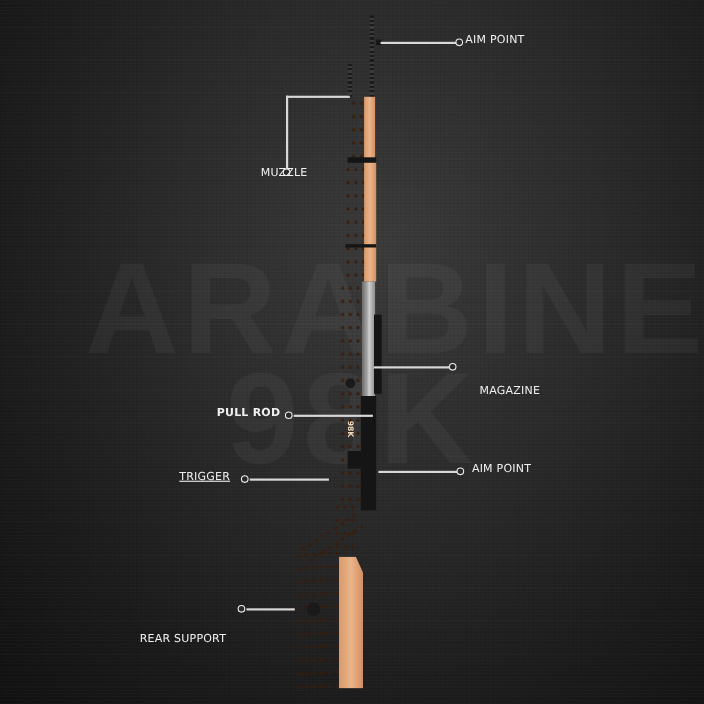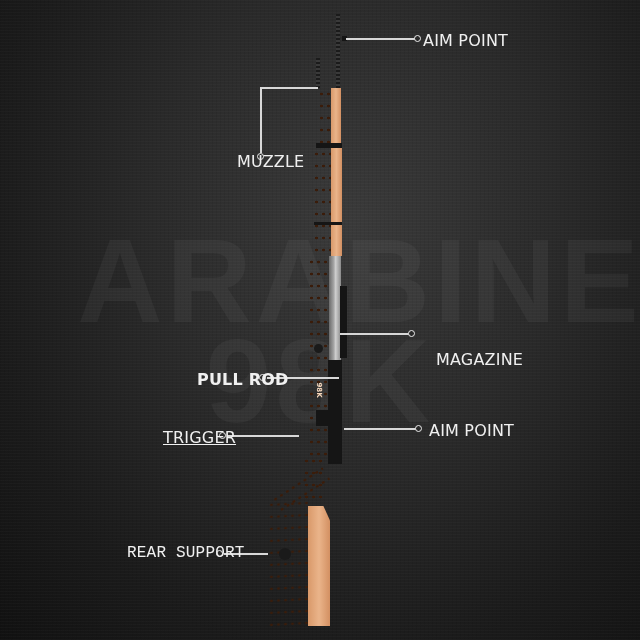--- a/index.html
+++ b/index.html
@@ -18,21 +18,21 @@
   }
   .watermark {
     position:absolute; left:0; width:640px; text-align:center;
     font-family:"Liberation Sans", sans-serif; font-weight:700;
     color:rgba(255,255,255,0.045); letter-spacing:4px; white-space:nowrap;
   }
   .wm1 { top:222px; font-size:118px; line-height:118px; left:40px; }
   .wm2 { top:322px; font-size:118px; line-height:118px; left:0; }
 
   .label {
-    position:absolute; font-family:"DejaVu Sans", sans-serif; font-size:16px;
+    position:absolute; font-family:"DejaVu Sans", sans-serif; font-size:10px;
     color:#f0f0f0; white-space:nowrap; letter-spacing:0.2px;
   }
   .dot {
     position:absolute; width:5px; height:5px; border:1.5px solid #eee;
     border-radius:50%; background:#2a2a2a; box-sizing:content-box;
   }
   .line { position:absolute; background:#d8d8d8; }
 
   
   .part { position:absolute; }
@@ -101,15 +101,15 @@
   <div class="line" style="left:344px;top:428px;width:72px;height:1.5px;"></div>
   <div class="dot" style="left:415px;top:425px;"></div>
   <div class="label" style="left:429px;top:421px;">AIM POINT</div>
 
   <div class="dot" style="left:219px;top:432px;"></div>
   <div class="line" style="left:227px;top:435px;width:72px;height:1.5px;"></div>
   <div class="label" style="left:163px;top:428px;text-decoration:underline;">TRIGGER</div>
 
   <div class="dot" style="left:216px;top:550px;"></div>
   <div class="line" style="left:224px;top:553px;width:44px;height:1.5px;"></div>
-  <div class="label" style="left:127px;top:544px;font-family:Liberation Mono, monospace;">REAR SUPPORT</div>
+  <div class="label" style="left:127px;top:576px;">REAR SUPPORT</div>
 
 </div>
 
 </body></html>

